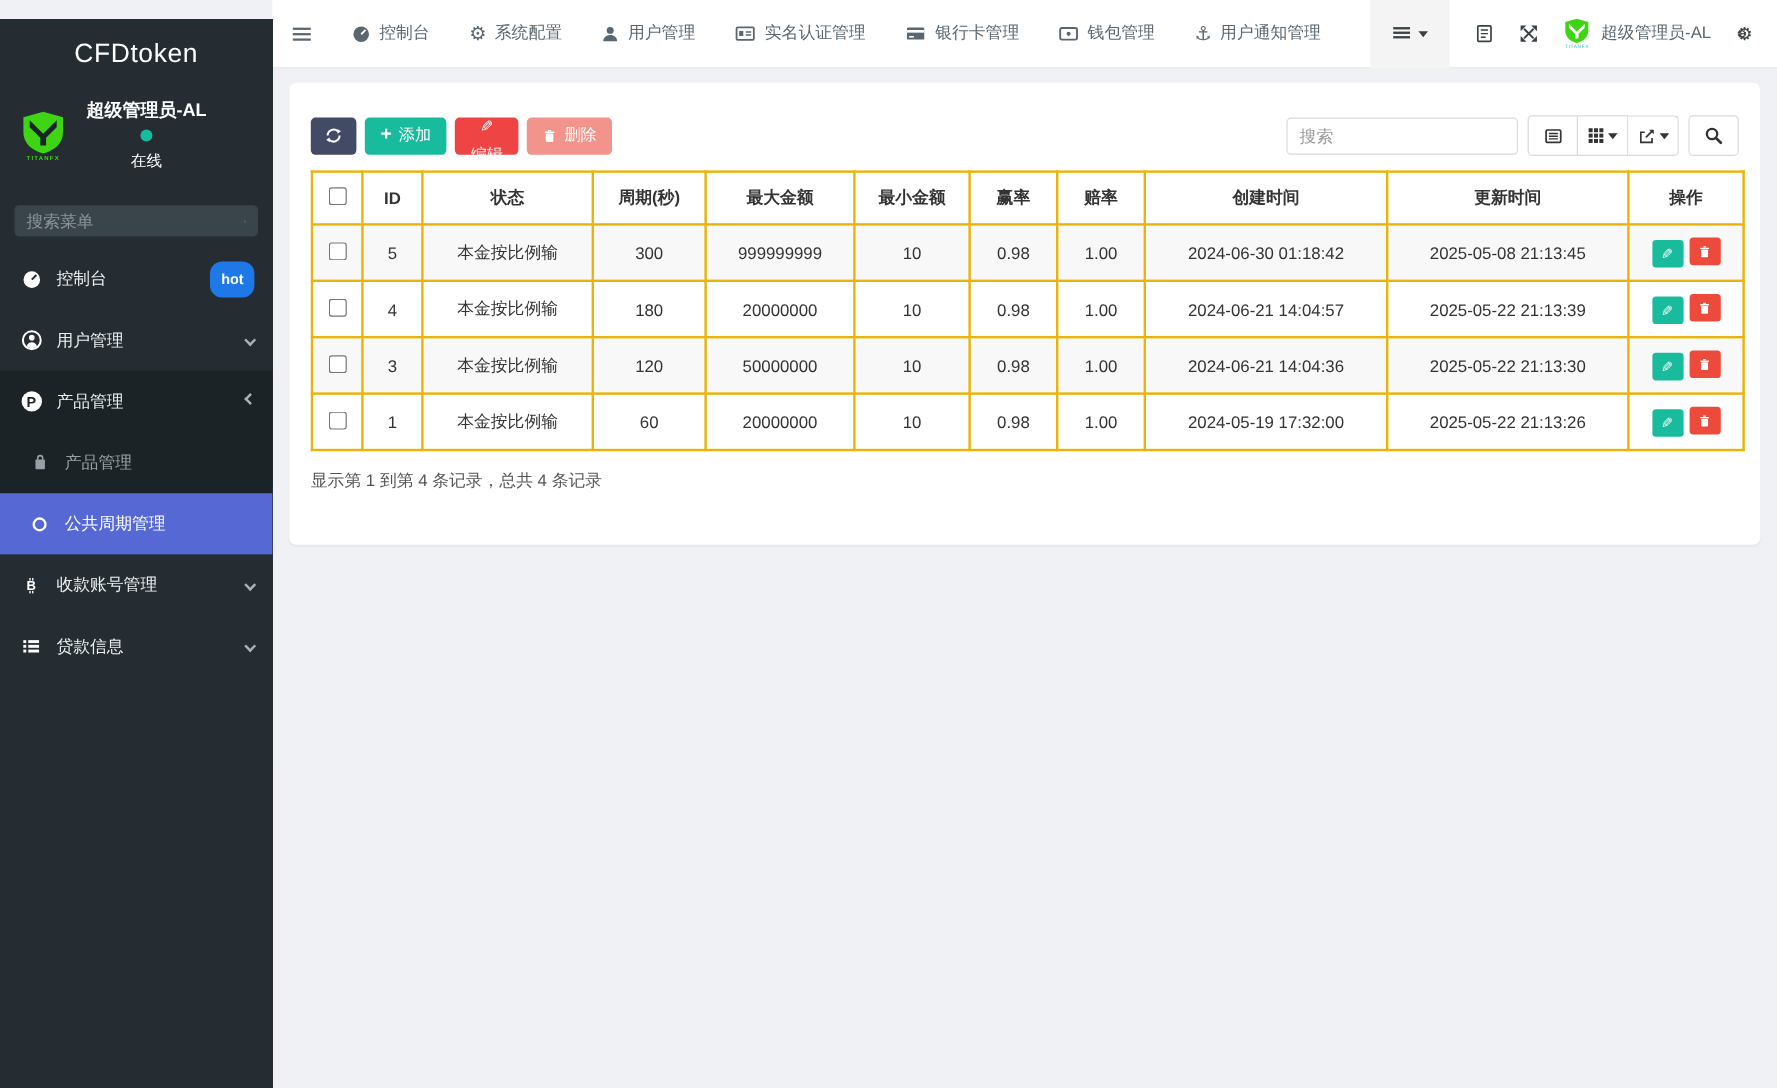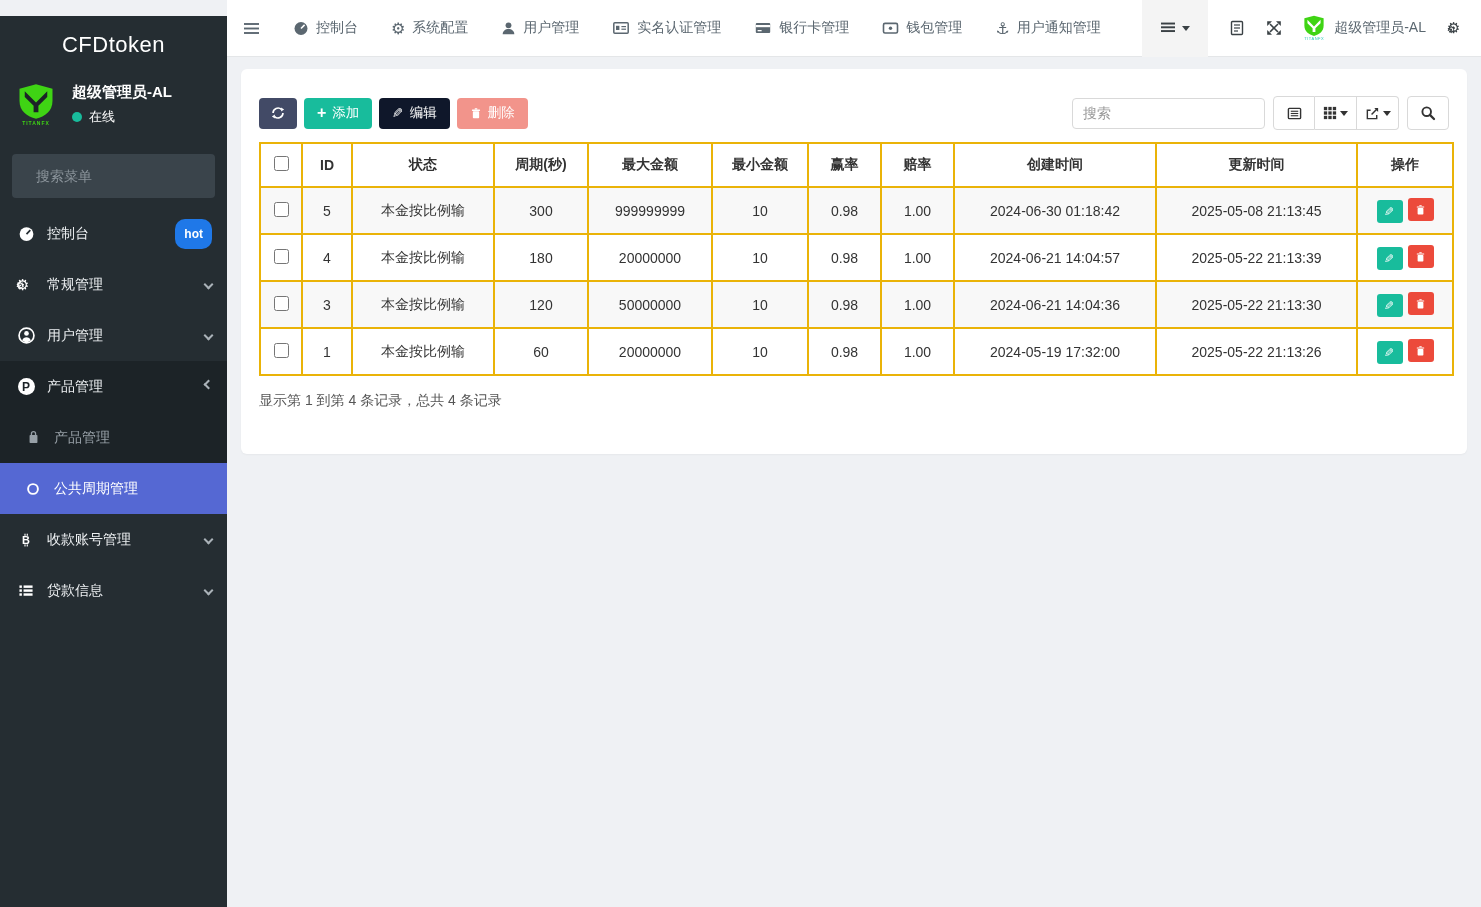--- a/index.html
+++ b/index.html
@@ -5,23 +5,23 @@
   * { margin:0; padding:0; box-sizing:border-box; }
   html,body { width:1481px; height:907px; font-family:"Liberation Sans","DejaVu Sans",sans-serif; background:#eff1f4; overflow:hidden; }
 
   
   .sidebar { position:fixed; left:0; top:16px; width:227px; height:907px; background:#252d32; color:#e9ecef; --icon-bg:#252d32; z-index:5; }
   .brand { height:57px; display:flex; align-items:center; justify-content:center; font-size:22px; color:#fff; letter-spacing:.5px; }
   .user-panel { display:flex; padding:10px 12px 14px 12px; align-items:center; gap:12px; }
   .logo-sm { display:flex; flex-direction:column; align-items:center; width:48px; }
   .logo-sm .fx { font-size:5px; color:#3fd414; letter-spacing:1px; font-weight:bold; margin-top:1px; }
   .user-meta .uname { font-size:15px; font-weight:bold; color:#fff; margin-bottom:6px; }
-  .ustatus { display:flex; align-items:center; gap:7px; font-size:13px; color:#fff; }
+  .ustatus { display:flex; align-items:center; gap:7px; font-size:13px; color:#fff;flex-direction:column; }
   .dot { width:10px; height:10px; border-radius:50%; background:#18bc9c; }
-  .side-search { margin:14px 12px 10px 12px; background:#3a444b; border-radius:4px; display:flex; align-items:center; height:44px; padding:0 24px; }
+  .side-search { margin:14px 12px 10px 12px; background:#3a444b; border-radius:4px; display:flex; align-items:center; height:26px; padding:0 10px; }
   .side-search input { flex:1; background:transparent; border:none; outline:none; color:#cfd5d9; font-size:14px; font-family:inherit; }
   .side-search input::placeholder { color:#8b949b; }
   .side-menu { margin-top:8px; }
   .side-item { display:flex; align-items:center; height:51px; padding:0 15px; cursor:pointer; position:relative; font-size:14px; color:#eceff1; }
   .side-item .sicon { width:22px; display:inline-flex; justify-content:center; margin-right:10px; color:#fff; }
   .grp { background:#1c2327; }
   .sub-item { padding-left:22px; color:#97a0a7; }
   .sub-item .sicon { color:#97a0a7; }
   .sub-item.active { background:#5568d3; color:#fff; }
   .sub-item.active .sicon { color:#fff; }
@@ -58,21 +58,21 @@
 
   
   .main { margin-left:227px; padding:12px 14px; }
   .panel { background:#fff; border-radius:6px; box-shadow:0 1px 2px rgba(0,0,0,.04); padding:27px 18px 44px 18px; }
   .toolbar { display:flex; align-items:center; }
   .btn { height:31px; border:none; border-radius:4px; color:#fff; font-size:13.5px; font-family:inherit; display:inline-flex; align-items:center; gap:6px; padding:0 13px; cursor:pointer; }
   .btn + .btn { margin-left:7px; }
   .btn.refresh { background:#424a66; padding:0 12px; }
   .btn.add { background:#18bc9c; }
   .btn.add .plus::before { content:"+"; font-size:16px; font-weight:bold; }
-  .btn.edit { background:#0f172a; cursor:default; }
+  .btn.edit { background:#ef4444; cursor:default;flex-direction:column; }
   .btn.del { background:#f2948b; cursor:default; }
   .tb-right { margin-left:auto; display:flex; align-items:center; }
   .search-box { width:193px; height:31px; border:1px solid #d9d9d9; border-radius:4px; padding:0 10px; font-size:14px; font-family:inherit; color:#333; outline:none; }
   .search-box::placeholder { color:#999; }
   .btn-group { display:flex; margin-left:8px; }
   .tbtn { width:42px; height:34px; background:#fff; border:1px solid #d9d9d9; display:inline-flex; align-items:center; justify-content:center; gap:3px; color:#333; cursor:pointer; }
   .btn-group .tbtn + .tbtn { border-left:none; }
   .btn-group .tbtn:first-child { border-radius:4px 0 0 4px; }
   .btn-group .tbtn:last-child { border-radius:0 4px 4px 0; }
   .tbtn.single { margin-left:8px; border-radius:4px; }
@@ -126,30 +126,20 @@
       <span class="sicon">
         <svg width="17" height="17" viewBox="0 0 16 16" fill="currentColor">
             <circle cx="8" cy="8.5" r="6.5"></circle>
             <line x1="8" y1="8.5" x2="11.6" y2="4.9" stroke="var(--icon-bg)" stroke-width="1.6"></line>
           </svg>
       </span>
       <span>控制台</span>
       <span class="badge hot">hot</span>
     </div>
 
-    <div class="side-item">
-      <span class="sicon">
-          <span class="cogs">
-            <i></i>
-            <i></i>
-          </span>
-        </span>
-      <span>常规管理</span>
-      <span class="chev left"></span>
-    </div>
 
 
 
     <div class="side-item">
       <span class="sicon">
         <svg width="17" height="17" viewBox="0 0 16 16" fill="currentColor">
             <circle cx="8" cy="8" r="7" fill="none" stroke="currentColor" stroke-width="1.6"></circle>
             <circle cx="8" cy="6" r="2.2"></circle>
             <path d="M3.9 12.8 c.8-2.1 2.3-3.1 4.1-3.1 s3.3 1 4.1 3.1 a7 7 0 0 1-8.2 0 z"></path>
           </svg>

